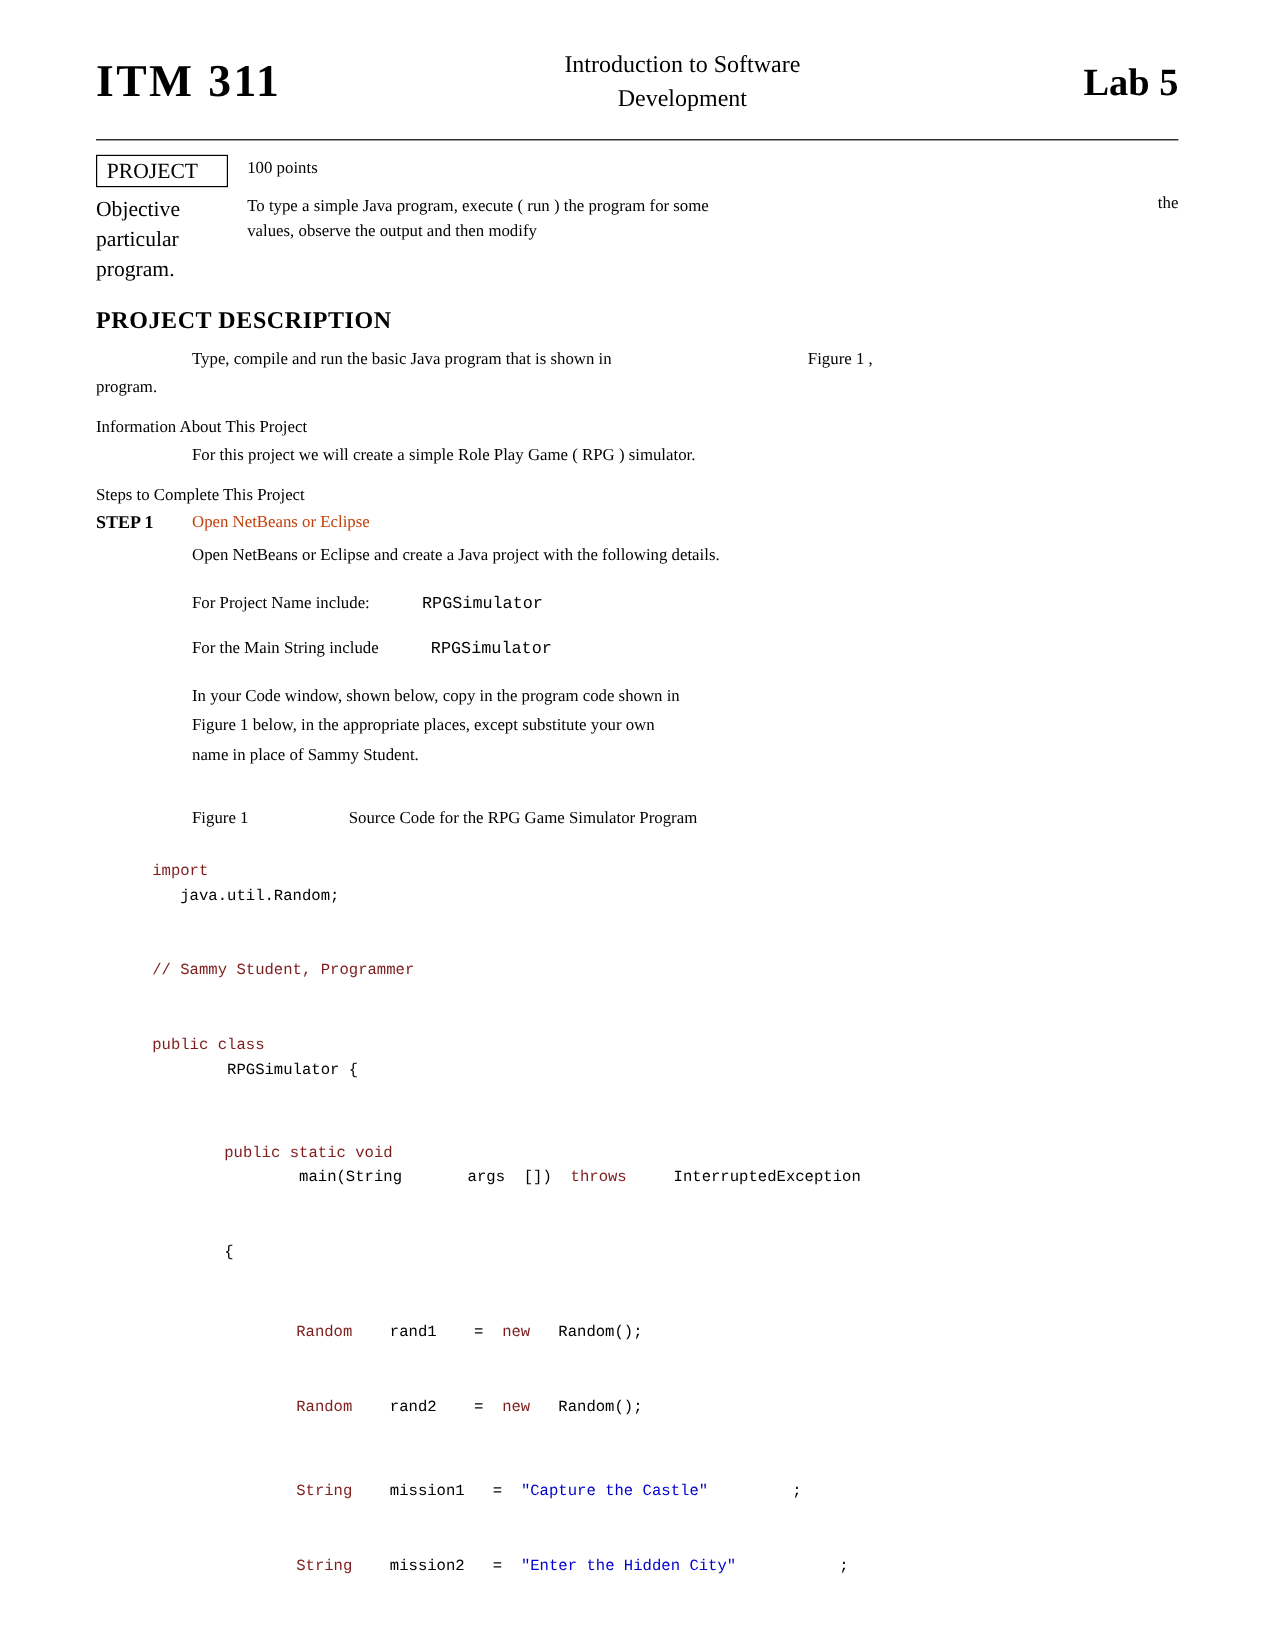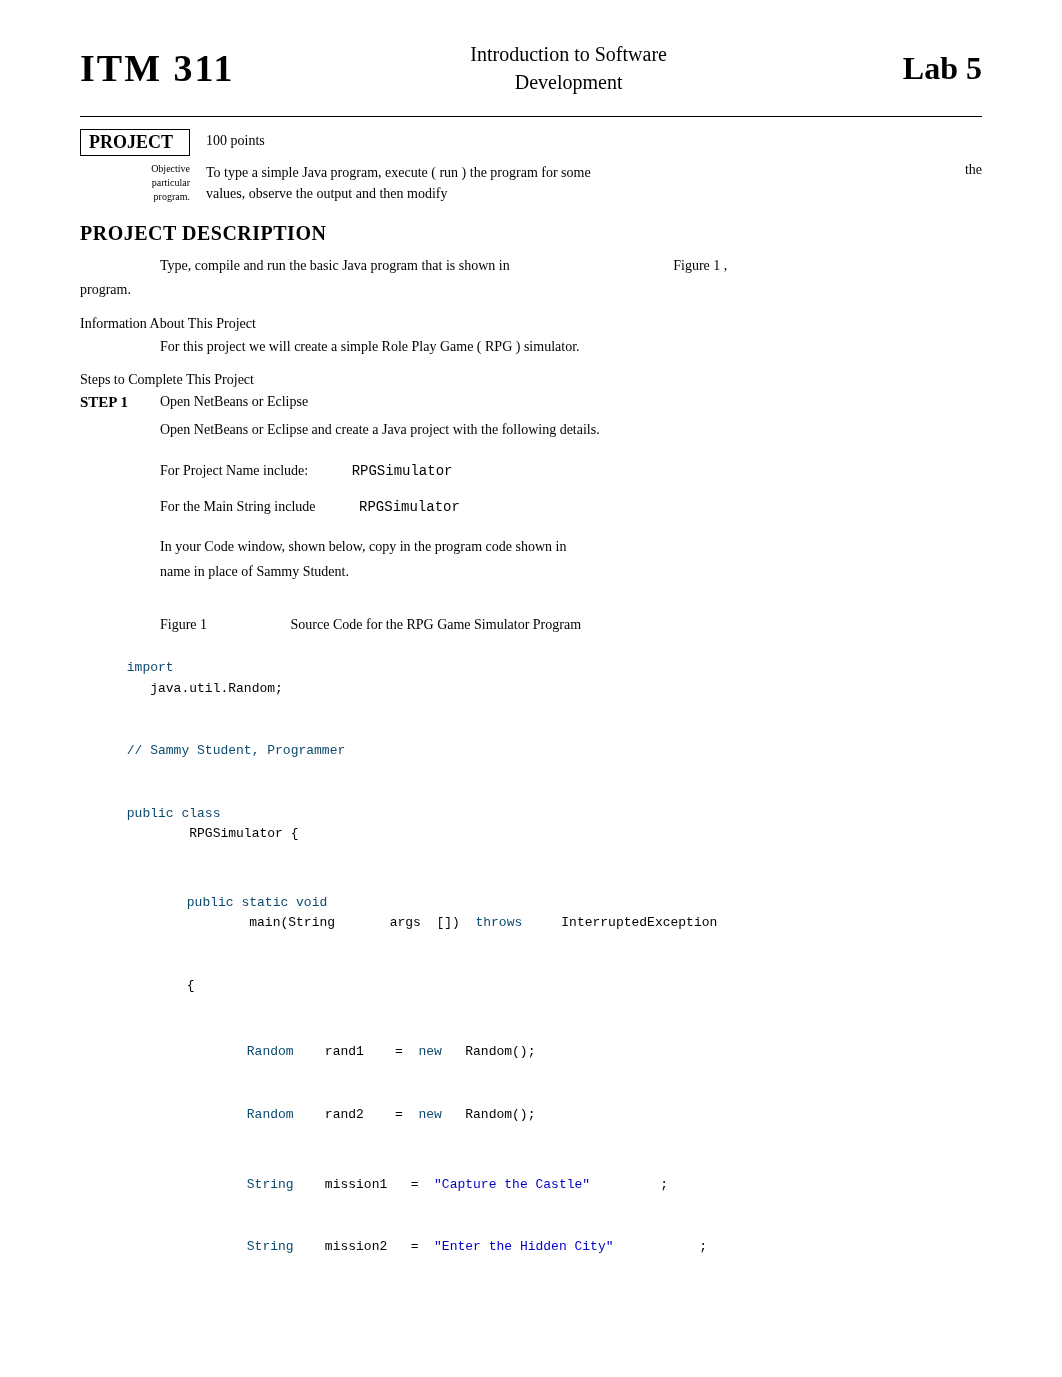--- a/index.html
+++ b/index.html
@@ -52,21 +52,21 @@
     }
 
     
     .project-row {
       display: flex;
       align-items: flex-start;
       margin-bottom: 6px;
     }
     .project-label {
       font-size: 18px;
-      font-weight: bold;
+      font-weight: normal;
       min-width: 110px;
       border: 1px solid #000;
       padding: 2px 8px;
       margin-right: 16px;
     }
     .project-title {
       font-size: 20px;
       font-weight: bold;
       flex: 1;
       padding-top: 2px;
@@ -78,24 +78,23 @@
     }
 
     
     .objective-row {
       display: flex;
       align-items: flex-start;
       margin-bottom: 10px;
     }
     .objective-label {
       min-width: 110px;
-      font-size: 10px;
+      font-size: 18px;
       line-height: 1.4;
       margin-right: 16px;
-      text-align: right;
     }
     .objective-text {
       font-size: 14px;
       line-height: 1.5;
       flex: 1;
     }
     .objective-the {
       font-size: 14px;
       padding-left: 10px;
     }
@@ -138,21 +137,21 @@
       font-size: 15px;
       font-weight: bold;
       min-width: 80px;
       margin-right: 0;
     }
     .step-content {
       flex: 1;
       font-size: 14px;
     }
     .step-link {
-      color: #000000;
+      color: #c2410c;
       text-decoration: none;
     }
 
     
     .detail-block {
       margin-left: 80px;
       margin-top: 8px;
     }
     .detail-line {
       font-size: 14px;
@@ -168,21 +167,21 @@
       line-height: 1.6;
     }
 
     
     .figure-label {
       font-size: 14px;
       margin: 14px 0 4px 0;
     }
 
     
-    .c-orange { color: #0c4a6e; }
+    .c-orange { color: #7f1d1d; }
     .c-blue { color: #0000cc; }
 
     .code-section {
       margin-left: 0;
       margin-top: 2px;
     }
   </style>
 </head>
 <body>
 
@@ -255,20 +254,21 @@
     <div style="height:8px;"></div>
 
     <div class="detail-line">
       <span>For the Main String include</span>
       <span style="padding-left:40px; font-family: 'Courier New', monospace;">RPGSimulator</span>
     </div>
 
     <div style="height:12px;"></div>
 
     <div class="detail-line">In your  Code   window, shown below, copy in the program code shown in</div>
+    <div class="detail-line" style="margin-top:-4px;">Figure 1     below, in the appropriate places, except substitute your own</div>
     <div class="detail-line" style="margin-top:-4px;">name in place of Sammy Student.</div>
   </div>
 
   <div style="height:14px;"></div>
 
   <div class="figure-label">
     <span style="padding-left:80px;">Figure 1</span>
     <span style="padding-left:80px;">Source Code for the RPG Game Simulator Program</span>
   </div>
 

